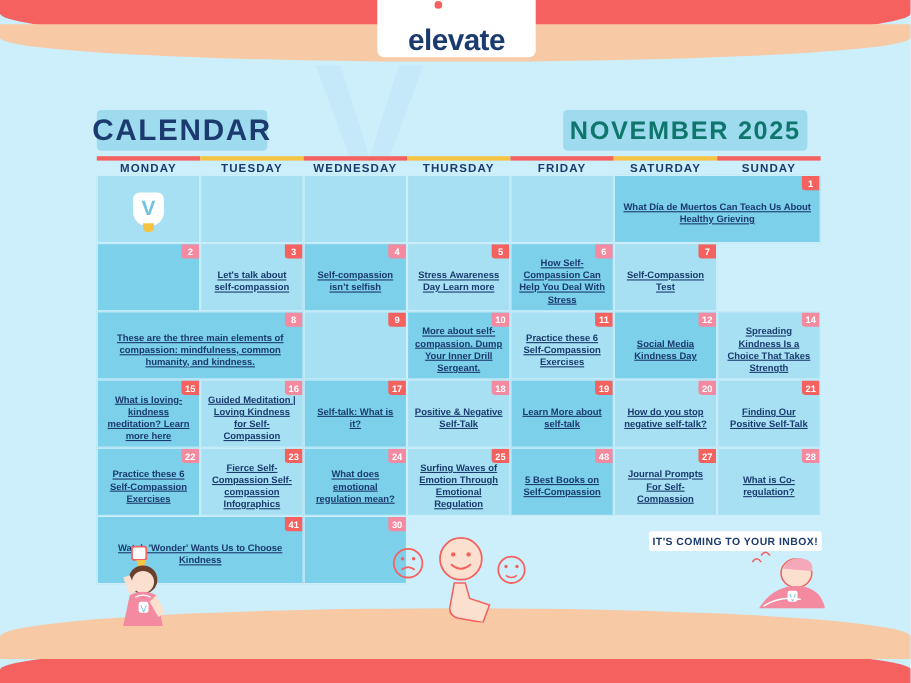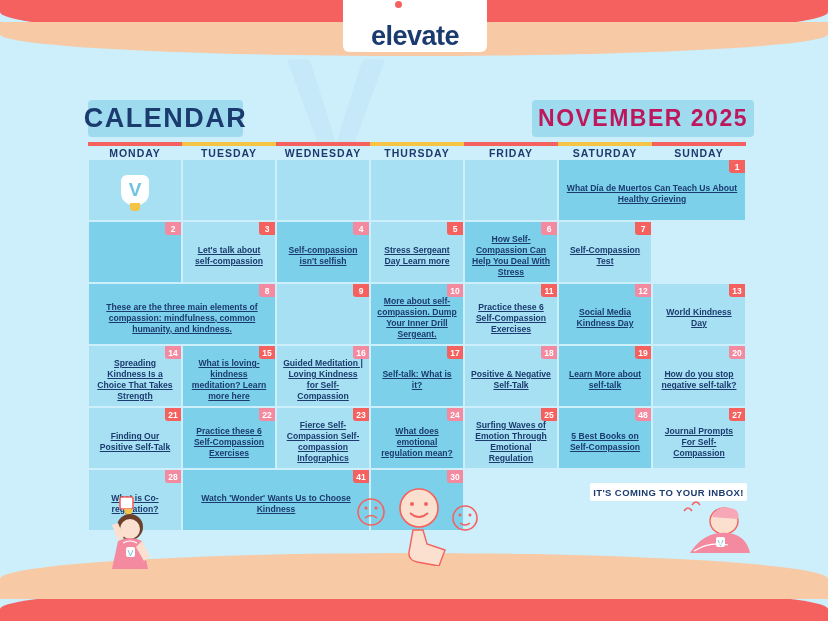--- a/index.html
+++ b/index.html
@@ -50,24 +50,24 @@
   }
 
   
   .cal-title {
     position: absolute; left: 88px; top: 100px; width: 155px; height: 37px;
     background: #9fdbef; border-radius: 4px;
     display: flex; align-items: center; justify-content: center;
     color: #1b3b6f; font-size: 27px; font-weight: 700; letter-spacing: 1.5px;
   }
   .month-title {
-    position: absolute; left: 532px; top: 100px; width: 222px; height: 37px;
+    position: absolute; left: 512px; top: 100px; width: 222px; height: 37px;
     background: #9fdbef; border-radius: 4px;
     display: flex; align-items: center; justify-content: center;
-    color: #be185d; font-size: 23px; font-weight: 700; letter-spacing: 1.5px;
+    color: #0f766e; font-size: 23px; font-weight: 700; letter-spacing: 1.5px;
   }
 
   
   .cal {
     position: absolute; left: 88px; top: 142px; width: 658px;
   }
   .dow-row { display: flex; }
   .dow {
     flex: 1 1 0; height: 17px;
     display: flex; align-items: center; justify-content: center;
@@ -195,21 +195,21 @@
         </div>
         <div class="cell c-dark ">
           <div class="daynum pink">4</div>
           <div class="ctext">
             <u>Self-compassion isn't selfish</u>
           </div>
         </div>
         <div class="cell c-light ">
           <div class="daynum">5</div>
           <div class="ctext">
-            <u>Stress Sergeant Day Learn more</u>
+            <u>Stress Awareness Day Learn more</u>
           </div>
         </div>
         <div class="cell c-dark ">
           <div class="daynum pink">6</div>
           <div class="ctext">
             <u>How Self-Compassion Can Help You Deal With Stress</u>
           </div>
         </div>
         <div class="cell c-light ">
           <div class="daynum">7</div>
@@ -235,26 +235,20 @@
         <div class="cell c-light ">
           <div class="daynum">11</div>
           <div class="ctext">
             <u>Practice these 6 Self-Compassion Exercises</u>
           </div>
         </div>
         <div class="cell c-dark ">
           <div class="daynum pink">12</div>
           <div class="ctext">
             <u>Social Media Kindness Day</u>
-          </div>
-        </div>
-        <div class="cell c-light ">
-          <div class="daynum">13</div>
-          <div class="ctext">
-            <u>World Kindness Day</u>
           </div>
         </div>
         <div class="cell c-light ">
           <div class="daynum pink">14</div>
           <div class="ctext">
             <u>Spreading Kindness Is a Choice That Takes Strength</u>
           </div>
         </div>
         <div class="cell c-dark ">
           <div class="daynum">15</div>

